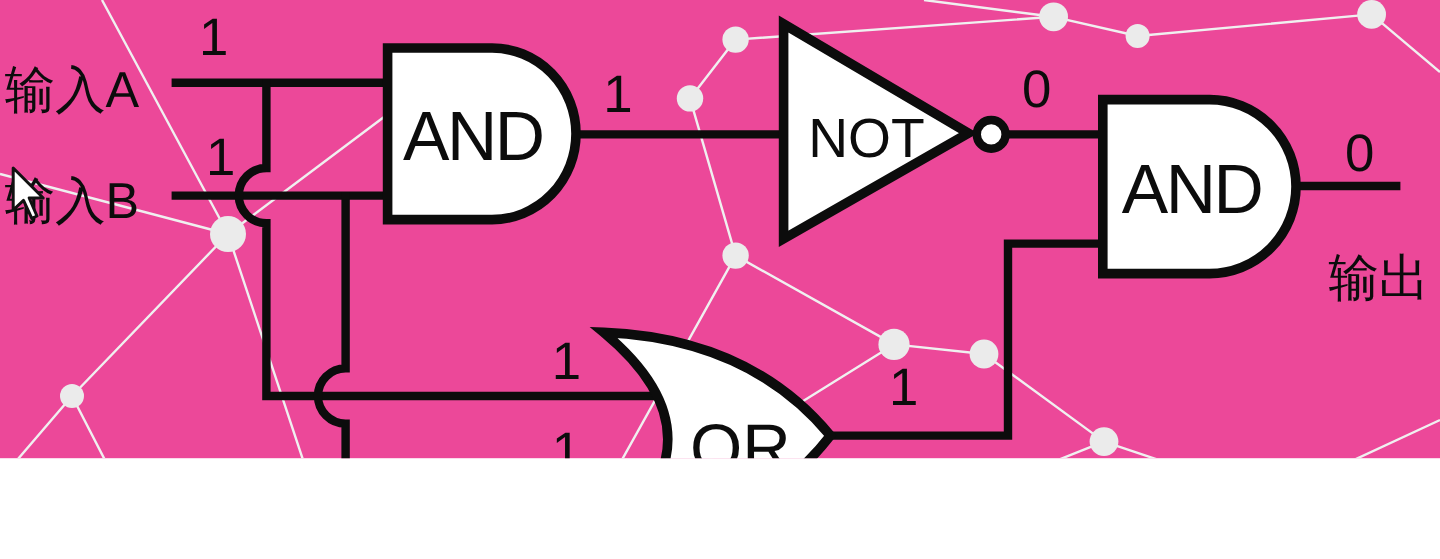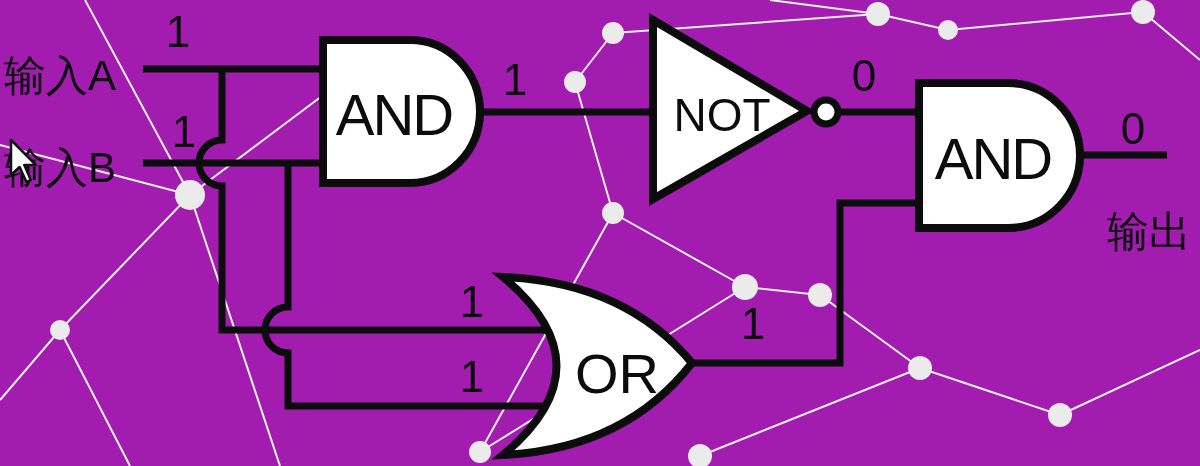--- a/index.html
+++ b/index.html
@@ -1,21 +1,21 @@
 <!DOCTYPE html>
 <html><head>
 <meta charset="utf-8">
 <style>
   html, body { margin: 0; padding: 0; background: #ffffff; }
   .stage {
     position: relative;
     width: 1200px;
-    height: 466px;
+    height: 382px;
     overflow: hidden;
-    background: #a21caf;
+    background: #ec4899;
     font-family: "Liberation Sans", sans-serif;
     text-decoration: underline;
   }
   svg text {
     font-family: "Liberation Sans", "DejaVu Sans", sans-serif;
     user-select: none;
   }
   .io-label   { font-size: 42px; }
   .val-label  { font-size: 44px; }
   .gate-label-big { font-size: 58px; letter-spacing: -2px; }

